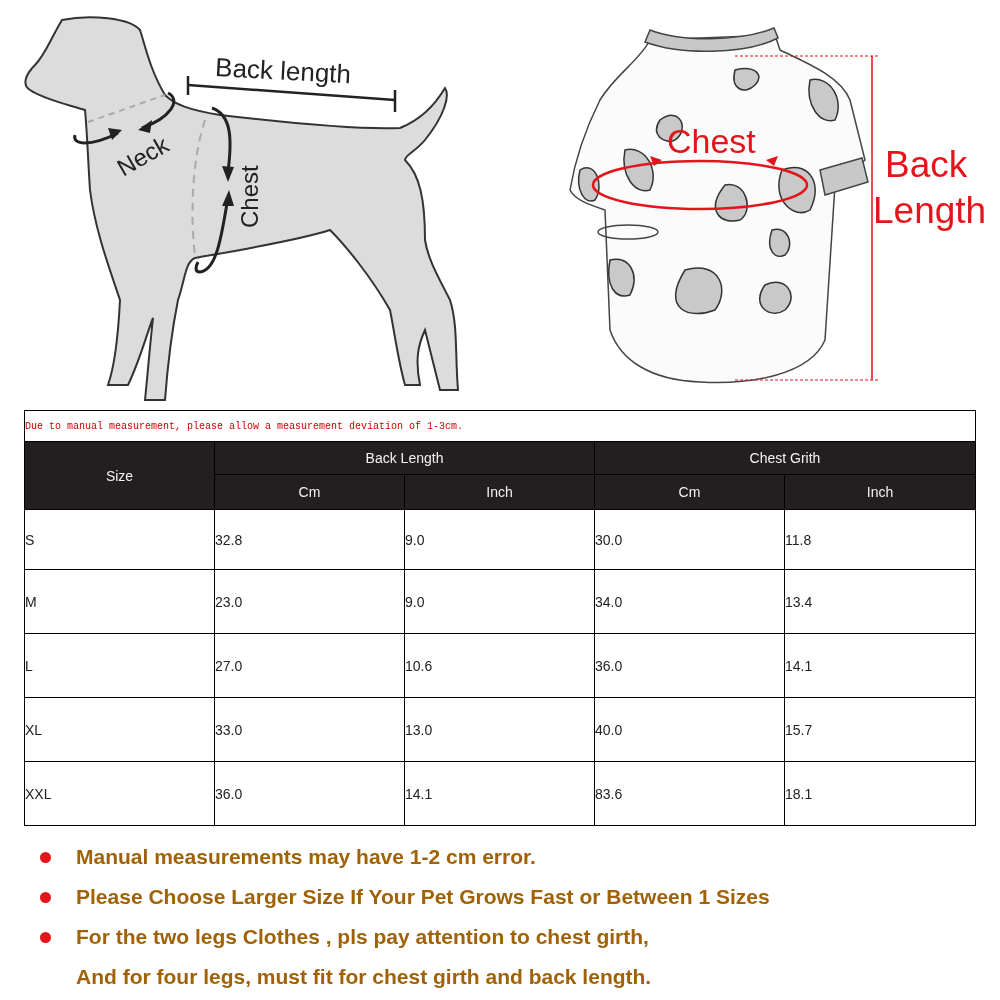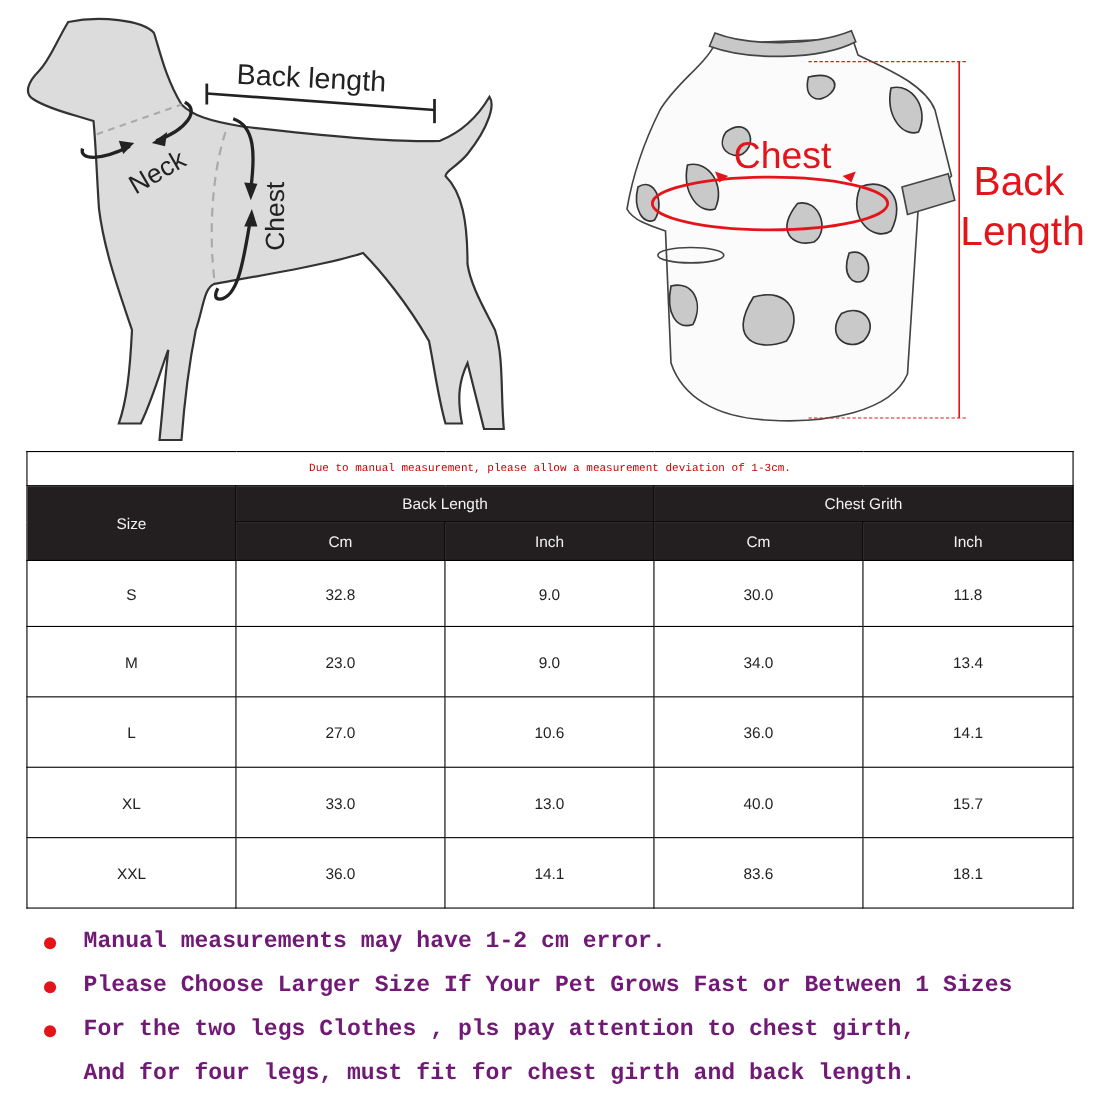--- a/index.html
+++ b/index.html
@@ -7,38 +7,38 @@
   .illus { position:absolute; }
   #dog { left:0; top:0; width:500px; height:405px; }
   #shirt { left:550px; top:20px; width:450px; height:380px; }
   .svg-text { font-family:"Liberation Sans", sans-serif; }
 
   table.size-table {
     position:absolute; left:24px; top:410px; width:951px;
     border-collapse:collapse; table-layout:fixed;
   }
   table.size-table td, table.size-table th {
-    border:1px solid #000; text-align:center; padding:0;
+    border:1px solid #000; padding:0;
   }
   .note-row td {
     height:30px; font-family:"Liberation Mono", monospace; font-size:10px; color:#cc0000;
     background:#fff;
   }
   .head th {
     background:#231f20; color:#f2f2f2; font-weight:normal; font-size:14px;
   }
   .head1 th { height:32px; border-color:#000; }
   .head2 th { height:34px;margin-top:36px; }
   th.size-head { border-right:1px solid #000; }
   .body-row td { font-size:14px; color:#222; height:63px; }
   .body-row.first td { height:59px; }
 
   .notes {
     position:absolute; left:40px; top:842px; width:900px;
-    font-family:Liberation Mono, monospace; color:#701a75; font-size:21px; font-weight:bold;
+    font-family:Liberation Sans, sans-serif; color:#a16207; font-size:21px; font-weight:bold;
   }
   .note-item { position:relative; height:40px; line-height:30px; padding-left:36px; }
   .bullet {
     position:absolute; left:0; top:10px; width:11px; height:11px; border-radius:50%; background:#e4141b;
   }
   .note-cont { padding-left:36px; height:36px; line-height:30px; }
 </style>
 </head>
 <body>
 

